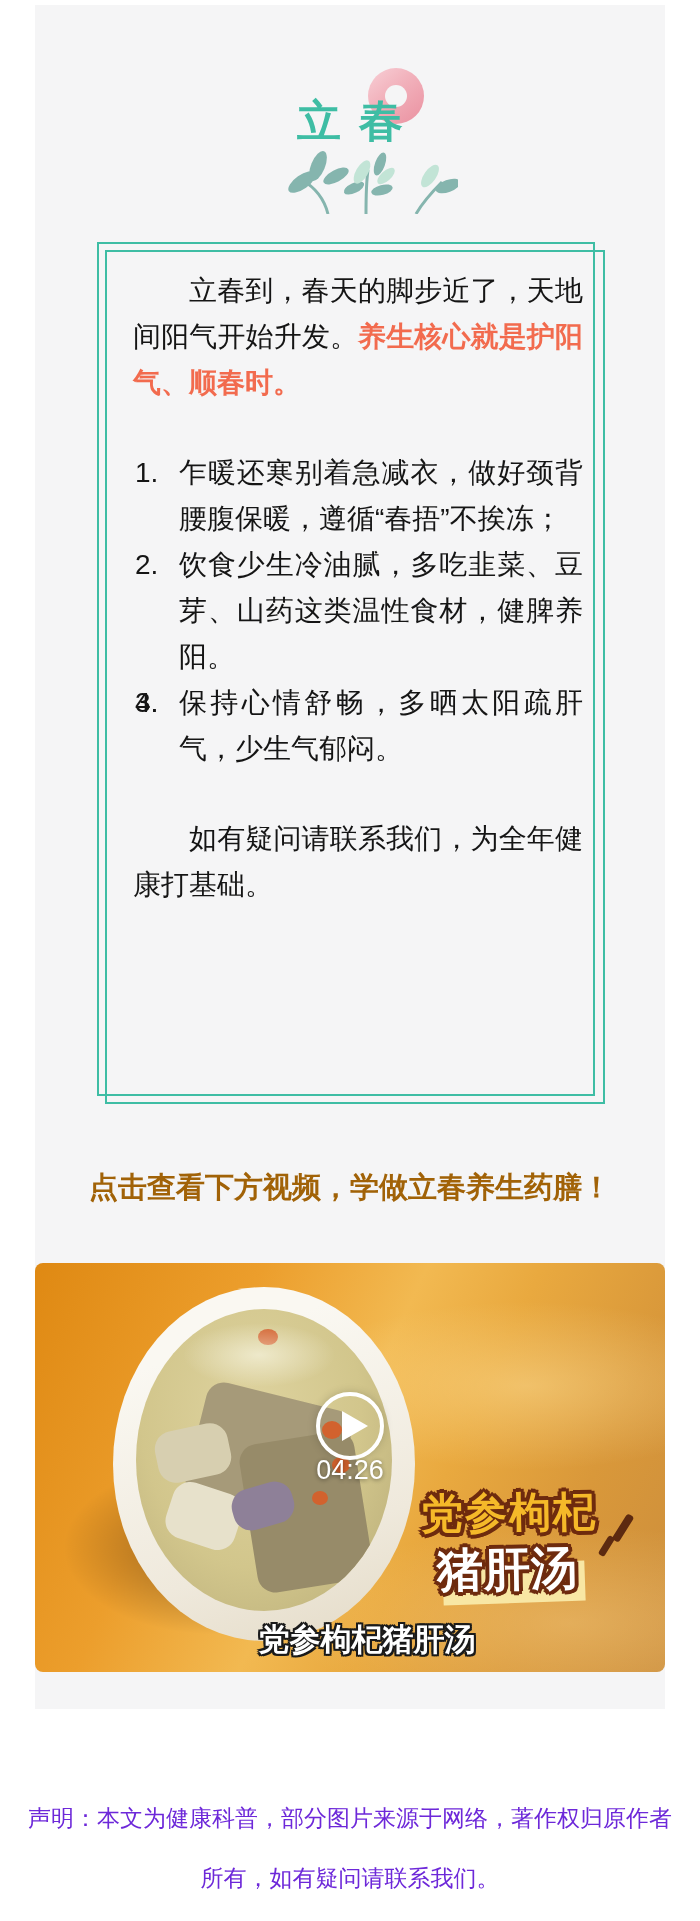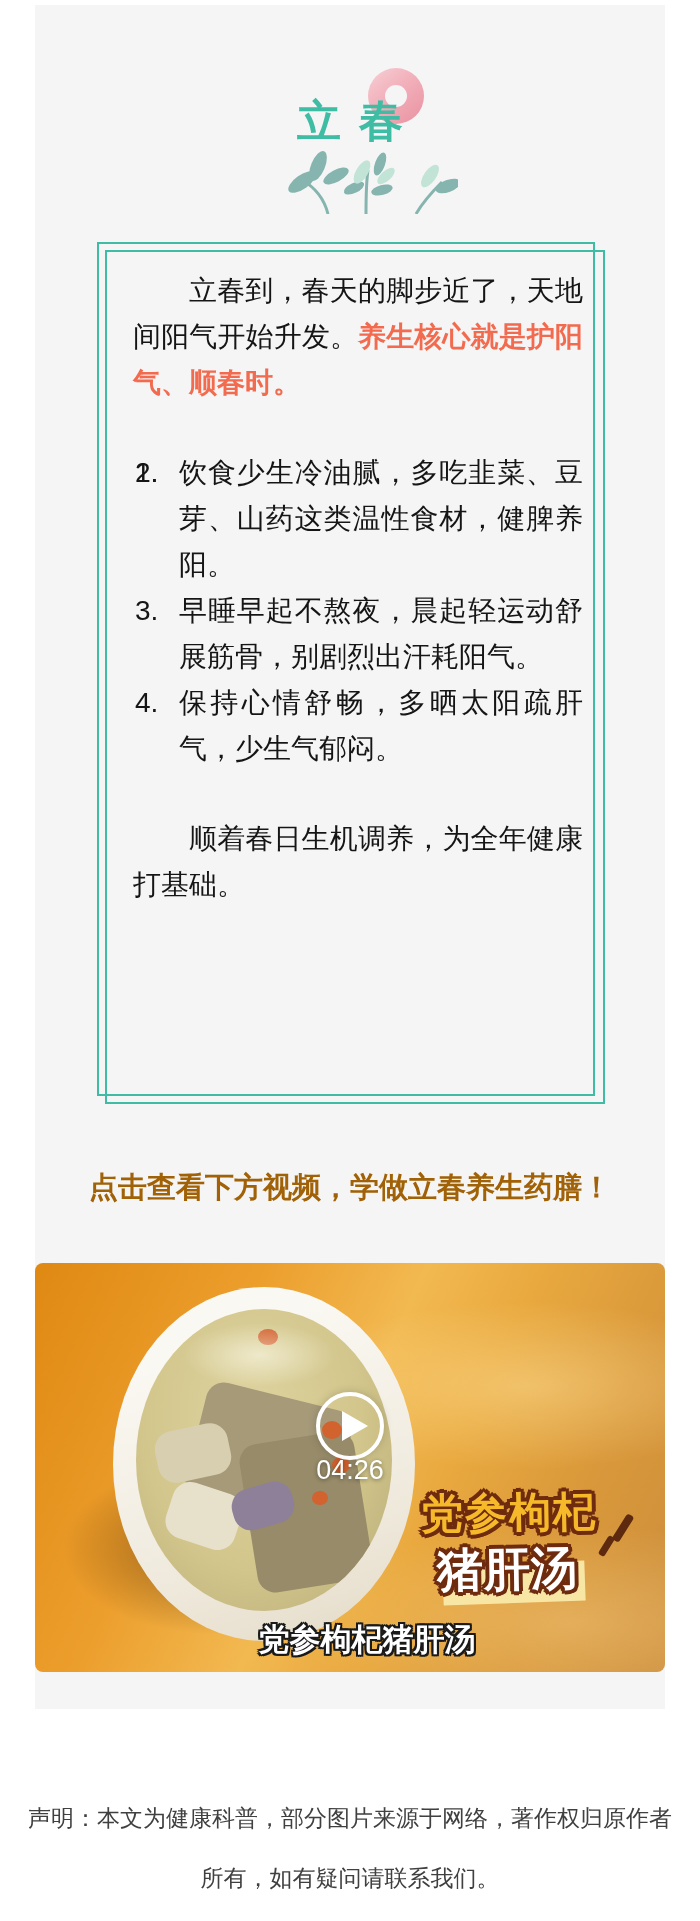--- a/index.html
+++ b/index.html
@@ -76,21 +76,21 @@
   .capbar{position:absolute;left:408px;top:300px;width:142px;height:40px;background:#f8e7a4;transform:rotate(-2deg);}
   .cap2{position:absolute;left:402px;top:276px;font-size:46px;font-weight:800;color:#ffffff;letter-spacing:1px;
     transform:rotate(-1deg);}
   .subtitle{position:absolute;left:0;top:356px;width:664px;text-align:center;
     font-family:"DejaVu Serif","Liberation Serif",serif;font-weight:700;font-size:31px;color:#ffffff;
     text-shadow:-2px -2px 0 #1a1a1a,2px -2px 0 #1a1a1a,-2px 2px 0 #1a1a1a,2px 2px 0 #1a1a1a,
       -2px 0 0 #1a1a1a,2px 0 0 #1a1a1a,0 -2px 0 #1a1a1a,0 2px 0 #1a1a1a;}
 
   
   .disclaimer{position:absolute;left:20px;top:1788px;width:660px;text-align:center;
-    font-size:23px;line-height:60px;color:#404040;}
+    font-size:23px;line-height:60px;color:#6d28d9;}
 </style>
 </head>
 <body>
 
 <div class="card"></div>
 
 <div class="ring">
   <div class="hole"></div>
 </div>
 <div class="page-title">立春</div>
@@ -114,26 +114,26 @@
     <ellipse cx="74" cy="22" rx="13" ry="6" transform="rotate(-60 74 22)"></ellipse>
     <ellipse cx="98" cy="26" rx="11" ry="5" transform="rotate(-42 98 26)"></ellipse>
     <ellipse cx="142" cy="26" rx="13" ry="6" transform="rotate(-55 142 26)"></ellipse>
   </g>
 </svg>
 
 <div class="frame">
   <div class="frame-inner">
     <p class="lead"><span>立春到，春天的脚步近了，天地间阳气开始升发。</span><span class="hl">养生核心就是护阳气、顺春时。</span></p>
     <ol class="tip-list">
-      <li><span class="num">1.</span></li>
+      <li><span class="num">1.</span><span>乍暖还寒别着急减衣，做好颈背腰腹保暖，遵循“春捂”不挨冻；</span></li>
       <li><span class="num">2.</span><span>饮食少生冷油腻，多吃韭菜、豆芽、山药这类温性食材，健脾养阳。</span></li>
-      <li><span class="num">3.</span><span>早睡早起不熬夜，晨起轻运动舒展筋骨，别剧烈出汗耗阳气。</span></li>
+      <li><span class="num">3.</span></li>
       <li><span class="num">4.</span><span>保持心情舒畅，多晒太阳疏肝气，少生气郁闷。</span></li>
     </ol>
-    <p class="closing">顺着春日生机调养，为全年健康打基础。</p>
+    <p class="closing">如有疑问请联系我们，为全年健康打基础。</p>
   </div>
 </div>
 
 <div class="cta">点击查看下方视频，学做立春养生药膳！</div>
 
 <div class="video">
   <div class="bowl-shadow"></div>
   <div class="bowl">
     <div class="soup">
       <div class="chunk c1"></div>

